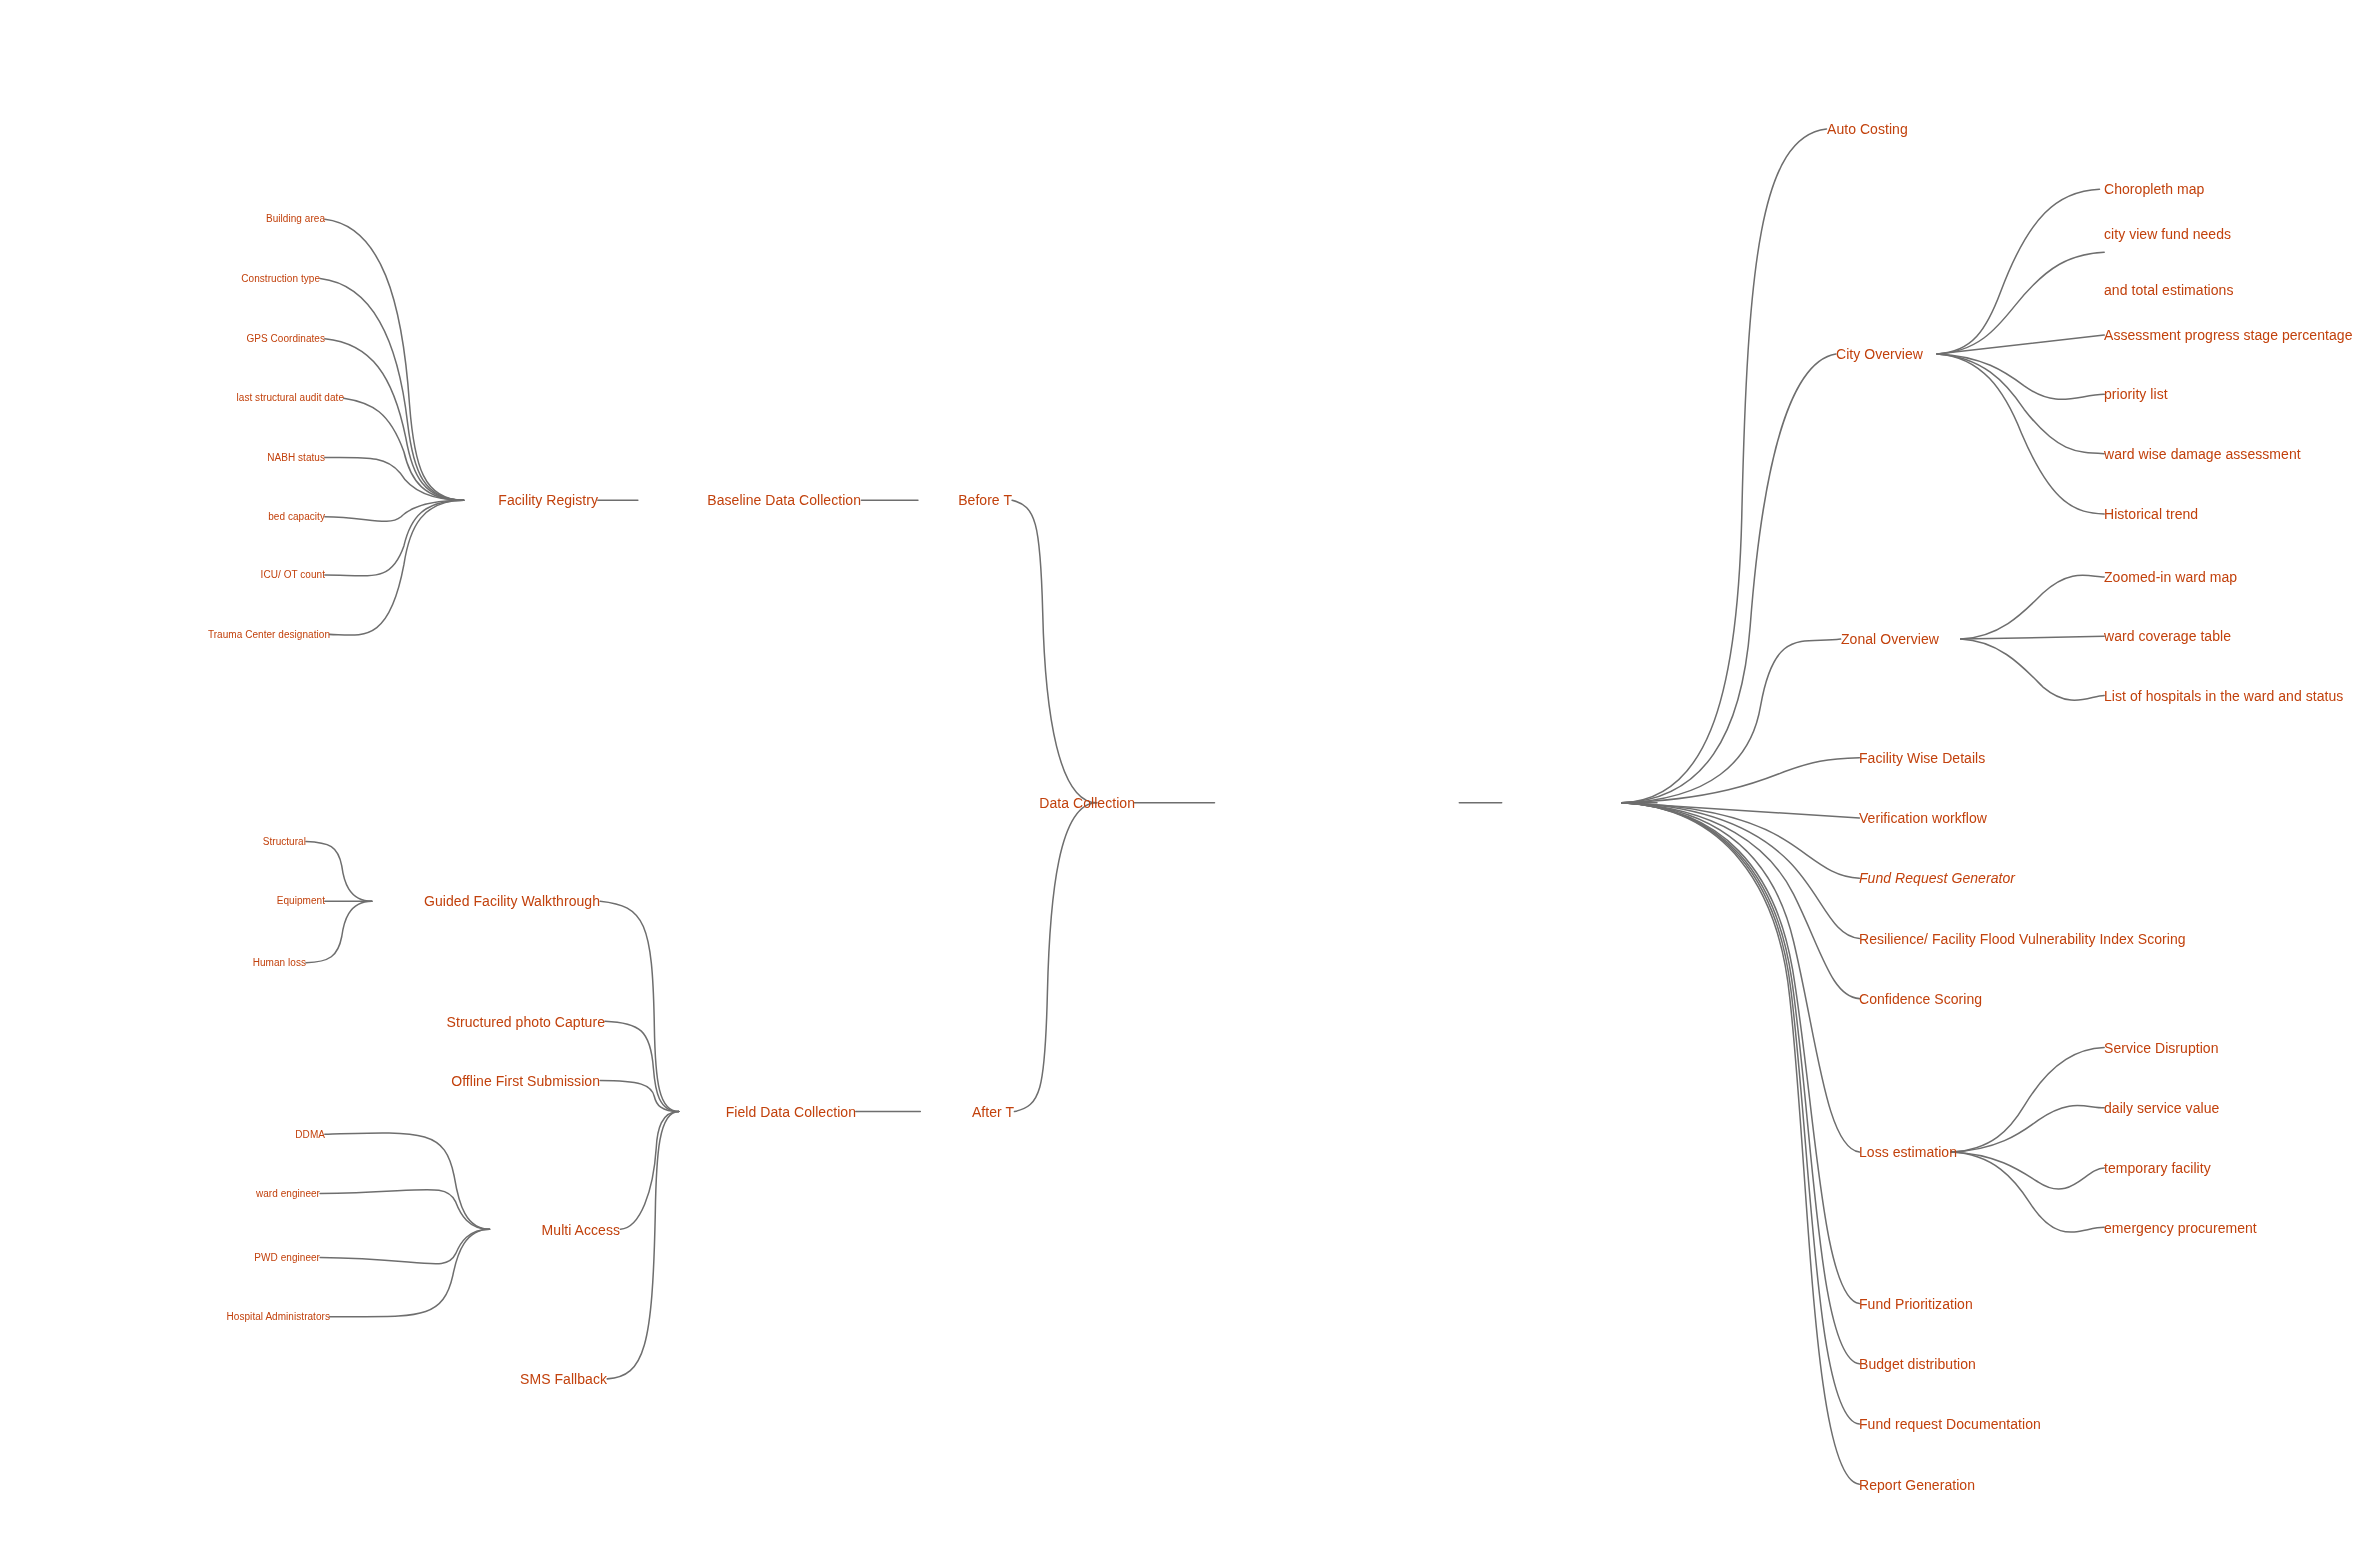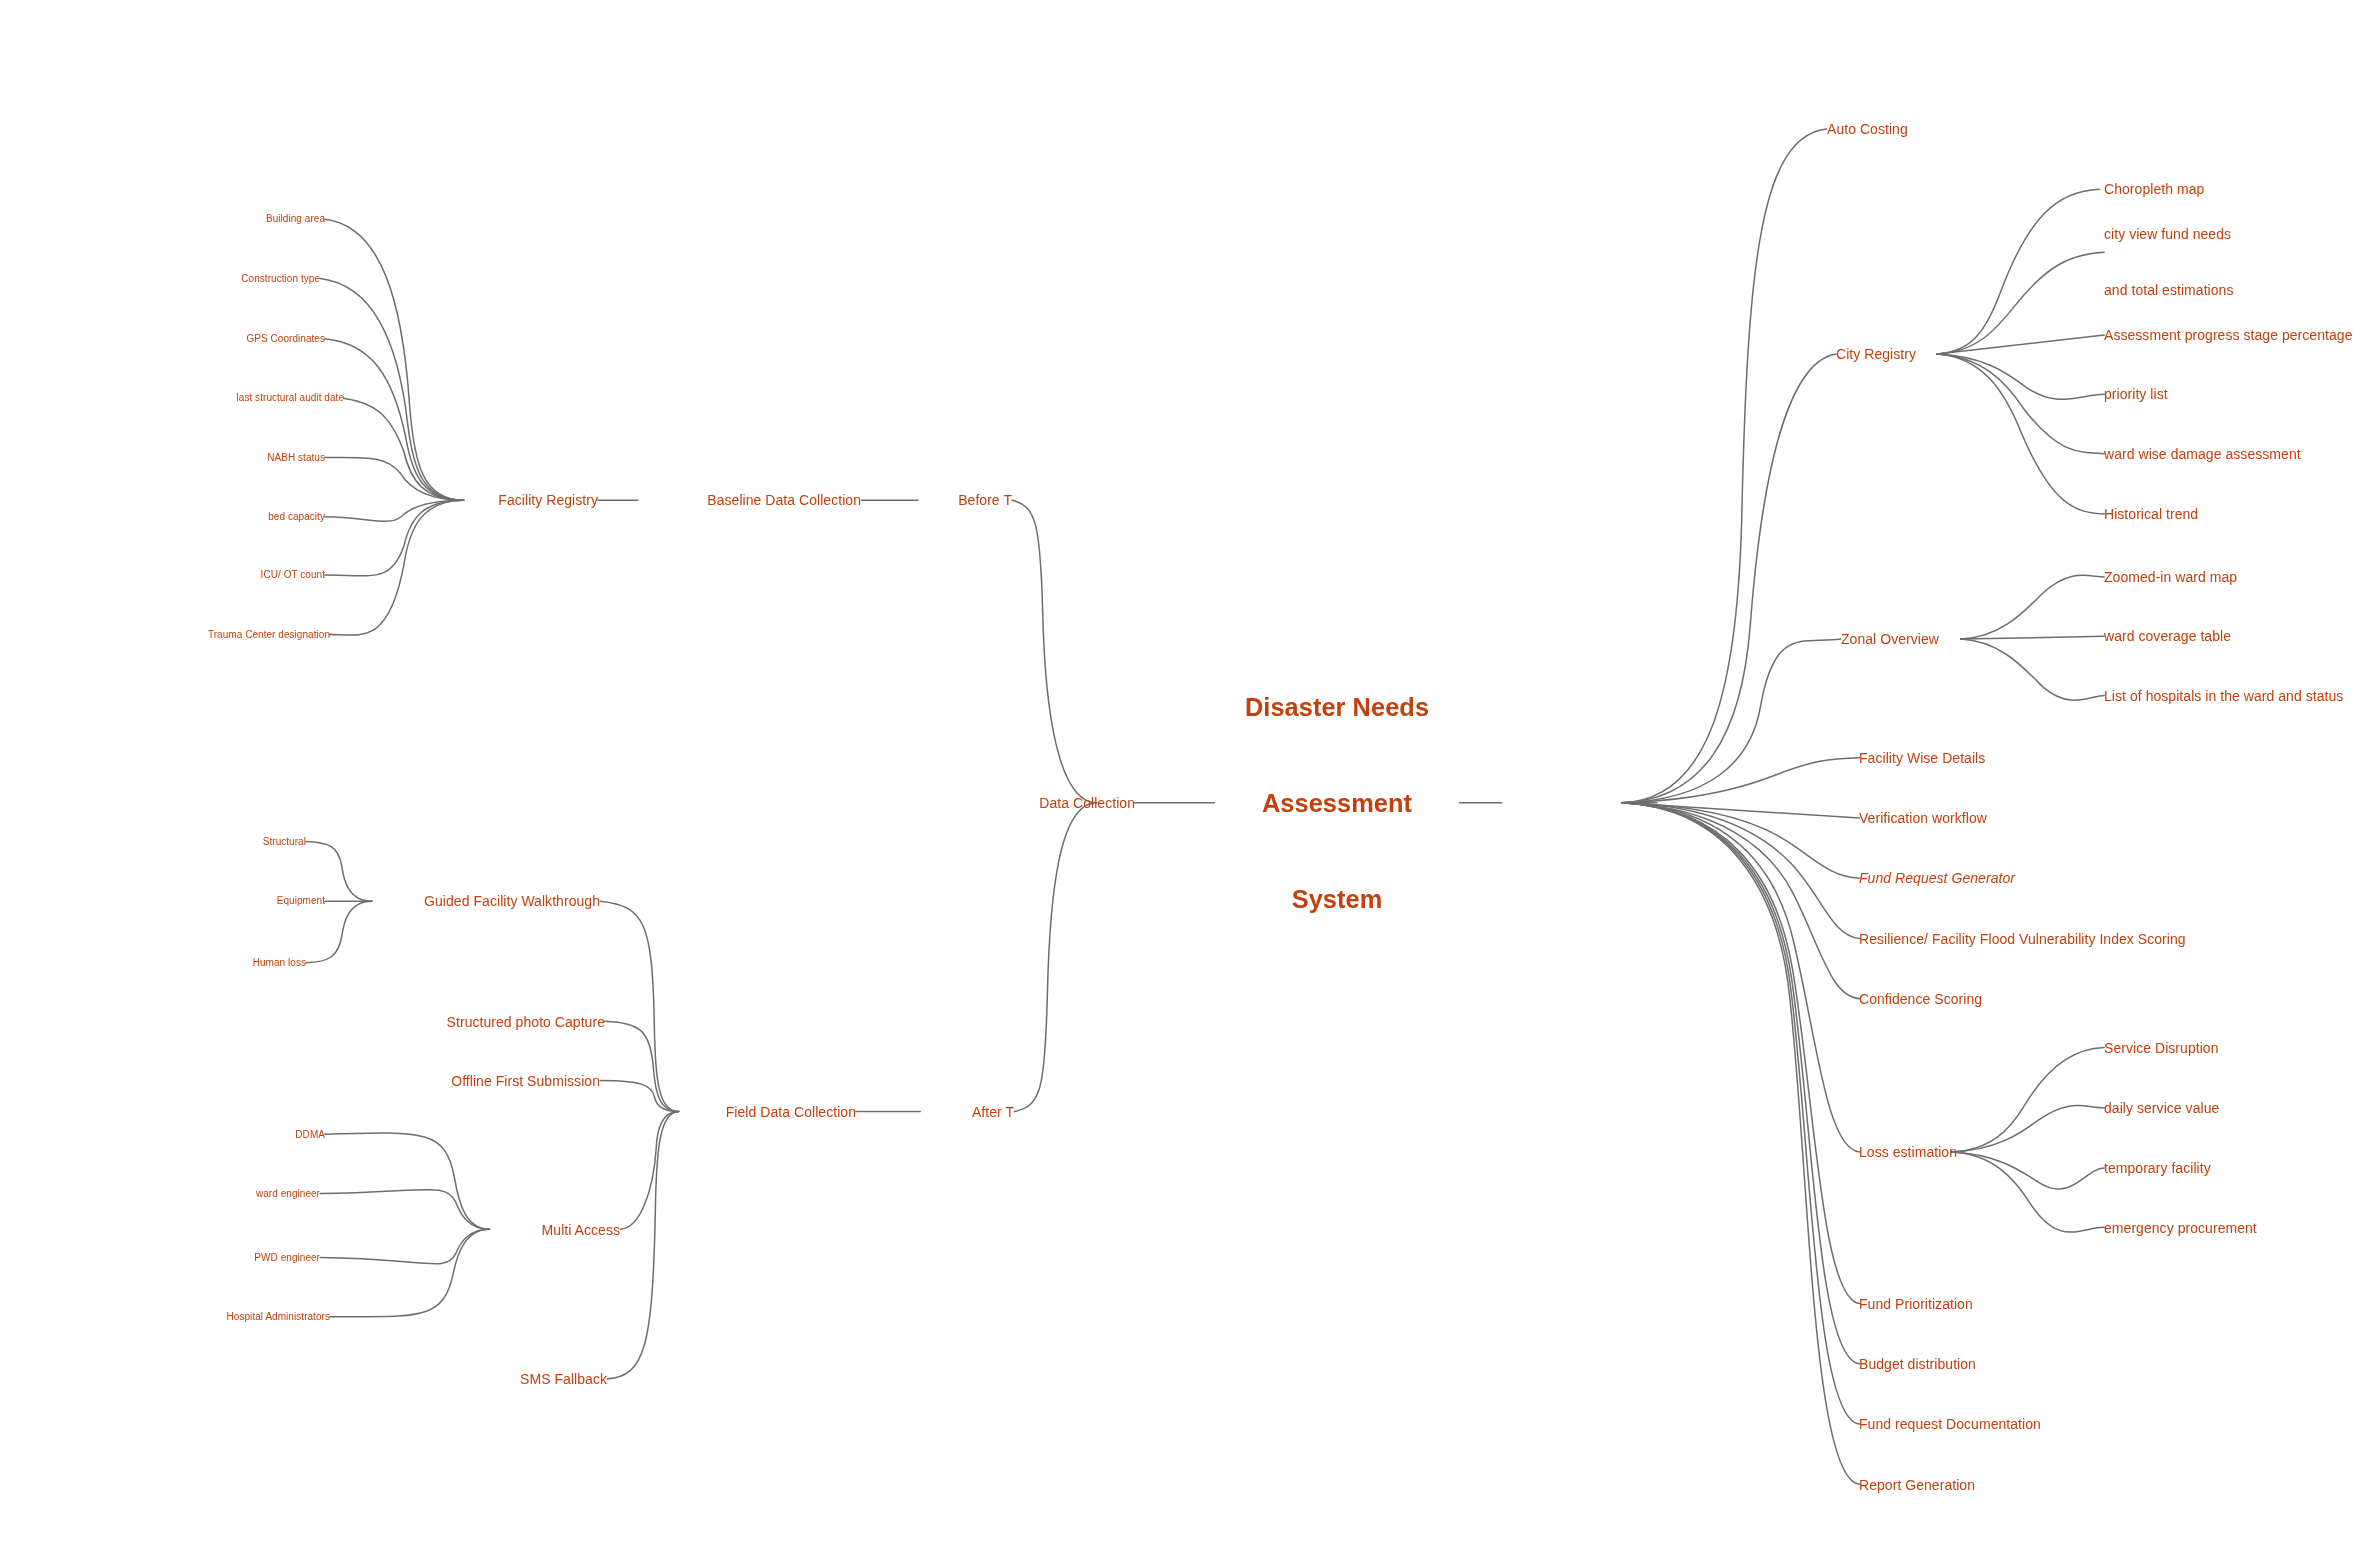--- a/index.html
+++ b/index.html
@@ -127,25 +127,20 @@
     <path d="M 4165 1358 L 4470 1352"></path>
     <path d="M 4165 1358 C 4250 1362 4300 1420 4340 1460 C 4400 1510 4440 1478 4470 1478"></path>
 
     <path d="M 4145 2448 C 4230 2444 4270 2400 4300 2350 C 4360 2250 4420 2228 4470 2226"></path>
     <path d="M 4145 2448 C 4240 2444 4290 2410 4330 2380 C 4400 2332 4430 2354 4470 2354"></path>
     <path d="M 4145 2448 C 4240 2452 4290 2486 4330 2512 C 4400 2558 4430 2482 4470 2482"></path>
     <path d="M 4145 2448 C 4235 2452 4280 2506 4312 2556 C 4374 2652 4420 2608 4470 2608"></path>
 
   </svg>
 
-  <div class="node lvl-root anchor-mid" style="left:1337px; top:803px;">
-    <div>Disaster Needs</div>
-    <div>Assessment</div>
-    <div>System</div>
-  </div>
 
   <div class="node lvl-1 anchor-right" style="left:1135px; top:803px;">Data Collection</div>
 
   <div class="node lvl-2 anchor-right" style="left:1012px; top:500px;">Before T</div>
   <div class="node lvl-3 anchor-right" style="left:861px; top:500px;">Baseline Data Collection</div>
   <div class="node lvl-3 anchor-right" style="left:598px; top:500px;">Facility Registry</div>
 
   <div class="node lvl-4 anchor-right" style="left:325px; top:219px;">Building area</div>
   <div class="node lvl-4 anchor-right" style="left:320px; top:279px;">Construction type</div>
   <div class="node lvl-4 anchor-right" style="left:325px; top:339px;">GPS Coordinates</div>
@@ -170,21 +165,21 @@
   <div class="node lvl-4 anchor-right" style="left:325px; top:1135px;">DDMA</div>
   <div class="node lvl-4 anchor-right" style="left:320px; top:1194px;">ward engineer</div>
   <div class="node lvl-4 anchor-right" style="left:320px; top:1258px;">PWD engineer</div>
   <div class="node lvl-4 anchor-right" style="left:330px; top:1317px;">Hospital Administrators</div>
 
   <div class="node lvl-3 anchor-right" style="left:607px; top:1379px;">SMS Fallback</div>
 
 
   <div class="node lvl-2 anchor-left" style="left:1827px; top:129px;">Auto Costing</div>
 
-  <div class="node lvl-2 anchor-left" style="left:1836px; top:354px;">City Registry</div>
+  <div class="node lvl-2 anchor-left" style="left:1836px; top:354px;">City Overview</div>
   <div class="node lvl-3 anchor-left" style="left:2104px; top:189px;">Choropleth map</div>
   <div class="node lvl-3 anchor-left" style="left:2104px; top:262px;">
     <div>city view fund needs</div>
     <div>and total estimations</div>
   </div>
   <div class="node lvl-3 anchor-left" style="left:2104px; top:335px;">Assessment progress stage percentage</div>
   <div class="node lvl-3 anchor-left" style="left:2104px; top:394px;">priority list</div>
   <div class="node lvl-3 anchor-left" style="left:2104px; top:454px;">ward wise damage assessment</div>
   <div class="node lvl-3 anchor-left" style="left:2104px; top:514px;">Historical trend</div>
 

